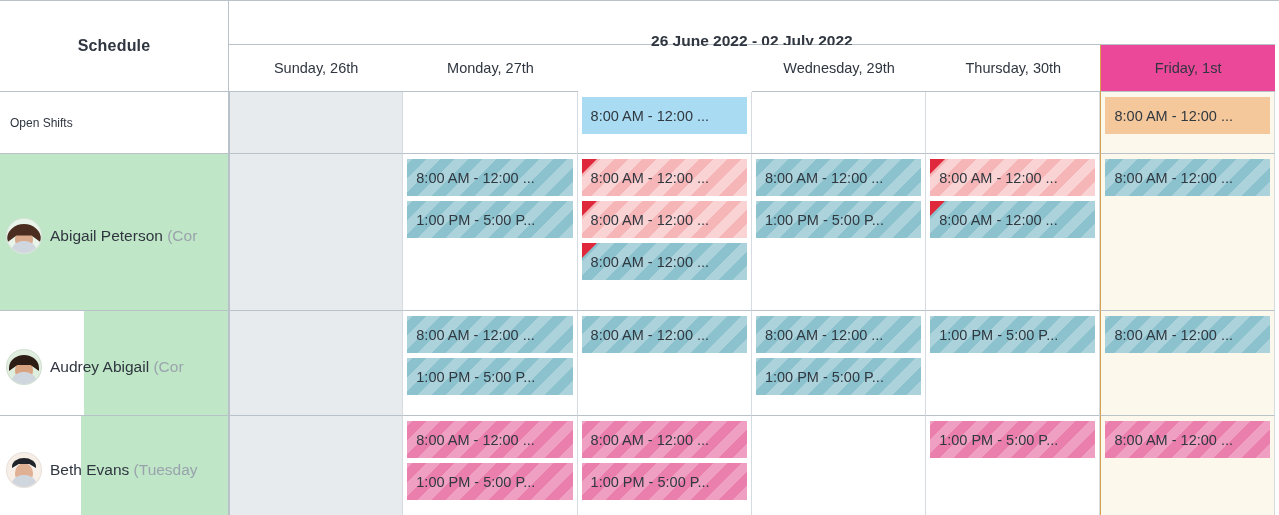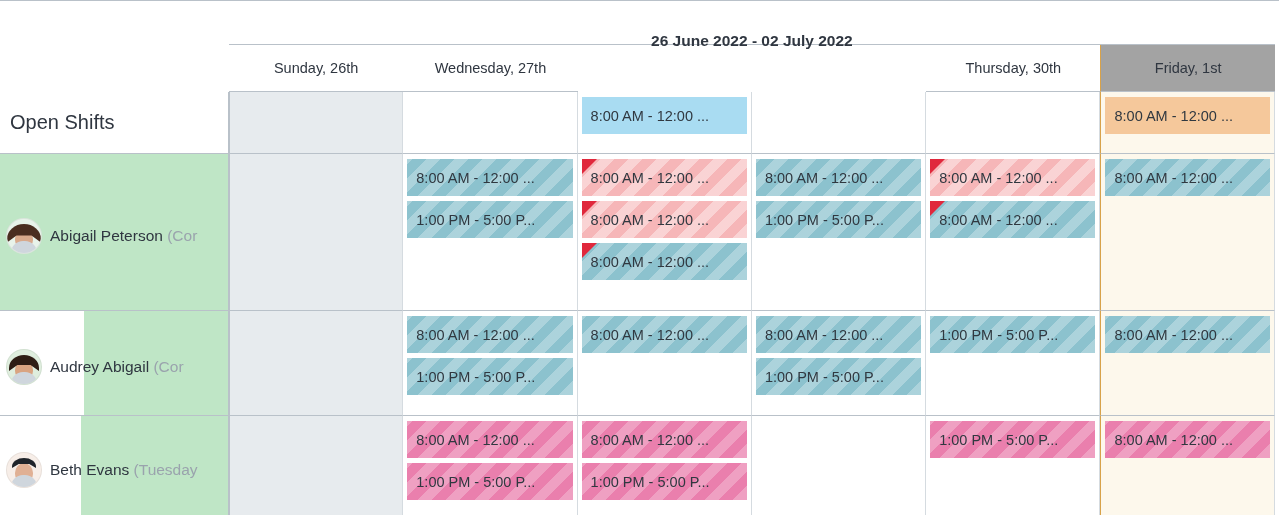--- a/index.html
+++ b/index.html
@@ -59,21 +59,21 @@
     display: flex;
     align-items: center;
     justify-content: center;
     font-size: 14.5px;
     color: #2f3640;
     border-bottom: 1px solid #b9c1c9;
     background: #fff;
     position: relative;
   }
   .day-head.highlight {
-    background: #a3a3a3;
+    background: #ec4899;
     border-left: 1px solid #d8a24a;
   }
 
   
   .cell {
     border-right: 1px solid #d5dbe0;
     border-bottom: 1px solid #b9c1c9;
     background: #ffffff;
     padding: 5px 4px 0 4px;
     position: relative;
@@ -89,21 +89,21 @@
     border-right: 1px solid #b9c1c9;
     border-bottom: 1px solid #b9c1c9;
     background: #fff;
     display: flex;
     align-items: center;
     position: relative;
     overflow: hidden;
   }
   .row-label .text-open {
     padding-left: 10px;
-    font-size: 20px;
+    font-size: 12px;
     color: #2f3640;
   }
 
   .avail-bar {
     position: absolute;
     top: 0;
     bottom: 0;
     right: 0;
     background: #bfe6c6;
   }
@@ -183,27 +183,31 @@
     border-top: 15px solid #e0283c;
     border-right: 15px solid transparent;
     z-index: 3;
   }
 </style>
 </head>
 <body>
 
 <div class="scheduler">
 
+  <div class="corner-title">Schedule</div>
   <div class="range-title">26 June 2022 - 02 July 2022</div>
 
 <div class="day-head" style="grid-area: 2 / 2;">
       <span>Sunday, 26th</span>
     </div>
     <div class="day-head" style="grid-area: 2 / 3;">
-      <span>Wednesday, 27th</span>
+      <span>Monday, 27th</span>
+    </div>
+    <div class="day-head" style="grid-area: 2 / 5;">
+      <span>Wednesday, 29th</span>
     </div>
     <div class="day-head" style="grid-area: 2 / 6;">
       <span>Thursday, 30th</span>
     </div>
     <div class="day-head highlight" style="grid-area: 2 / 7;">
       <span>Friday, 1st</span>
     </div>
     <div class="row-label" style="grid-row: 3;">
       <span class="text-open">Open Shifts</span>
     </div>

